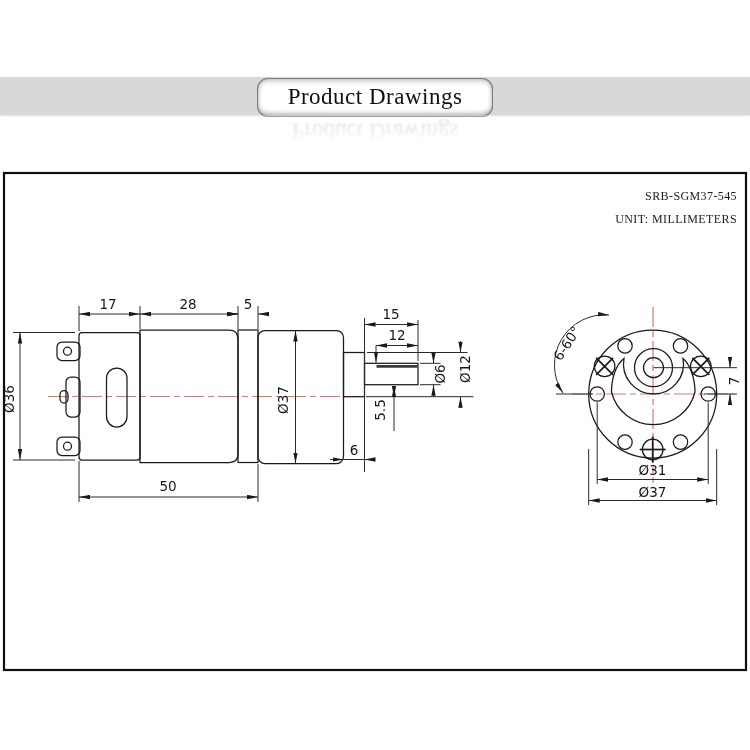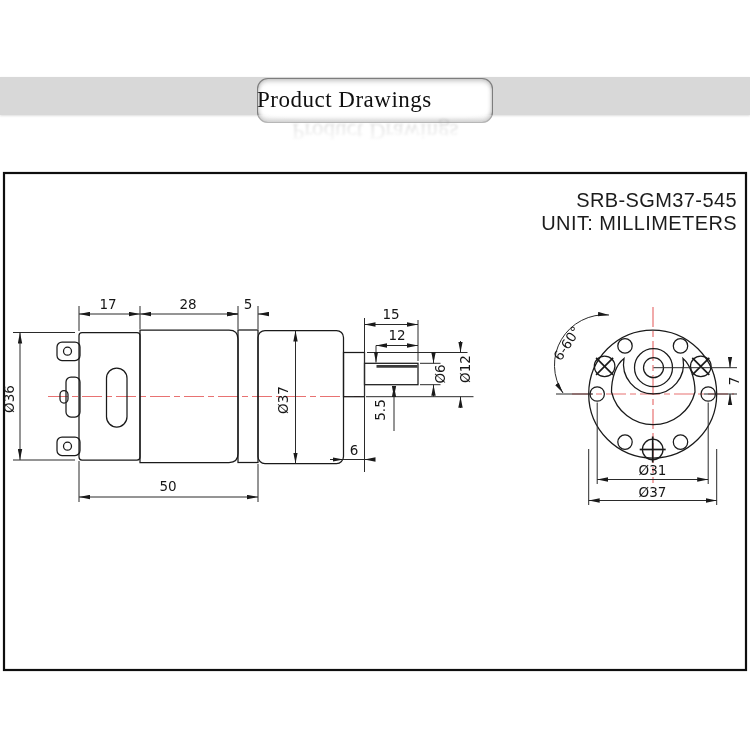--- a/index.html
+++ b/index.html
@@ -9,37 +9,37 @@
     --band:#d8d8d8;
   }
   *{margin:0;padding:0;box-sizing:border-box;}
   html,body{width:750px;height:750px;background:#ffffff;overflow:hidden;
     font-family:"DejaVu Sans",sans-serif;}
   .stage{position:absolute;inset:0;width:750px;height:750px;}
 
   
   .band{position:absolute;left:0;top:77px;width:750px;height:38px;
     background:var(--band);box-shadow:0 1px 2px rgba(0,0,0,.18);}
-  .title-btn{position:absolute;left:257px;top:78px;width:236px;height:45px;
+  .title-btn{position:absolute;left:257px;top:78px;width:236px;height:39px;
     border-radius:11px;
     background:radial-gradient(ellipse 140% 120% at 50% 42%, #ffffff 45%, #efefef 68%, #c6c6c6 88%, #8f8f8f 100%);
     box-shadow:inset 0 0 0 1px #7d7d7d, inset 0 -3px 5px rgba(90,90,90,.55), inset 0 3px 5px rgba(120,120,120,.45);
-    display:flex;align-items:center;}
+    display:flex;align-items:center;justify-content:center;}
   .title-btn span{font-family:"Liberation Serif",serif;font-size:23px;color:#101010;
     letter-spacing:.5px;padding-bottom:2px;}
   .title-reflect{position:absolute;left:257px;top:118px;width:236px;height:26px;
     transform:scaleY(-1);display:flex;align-items:flex-end;justify-content:center;
     color:rgba(90,90,90,.38);font-family:"Liberation Serif",serif;font-size:23px;
     filter:blur(1px);overflow:hidden;}
   .reflect-fade{position:absolute;left:0;top:115px;width:750px;height:34px;
     background:linear-gradient(180deg, rgba(255,255,255,.25) 0%, #ffffff 85%);}
 
   
   .tb{position:absolute;right:13px;text-align:right;color:#1c1c1c;
-    font-family:Liberation Sans, sans-serif;font-size:20px;letter-spacing:.4px;}
+    font-family:Liberation Serif, serif;font-size:12px;letter-spacing:.4px;}
   .tb.model{top:189px;}
   .tb.unit{top:212px;margin-left:36px;}
 
   
   svg{position:absolute;inset:0;}
   svg text{font-family:"DejaVu Sans",sans-serif;font-size:13.5px;fill:#161616;}
   .outl{stroke:var(--outline);stroke-width:1.25;fill:none;stroke-linecap:round;}
   .dimln{stroke:var(--dim);stroke-width:1;fill:none;}
   .red{stroke:var(--centerline);stroke-width:1.2;fill:none;stroke-dasharray:20 4 6 4;}
   .thick{stroke:#3a3a3a;stroke-width:2.6;fill:none;}

